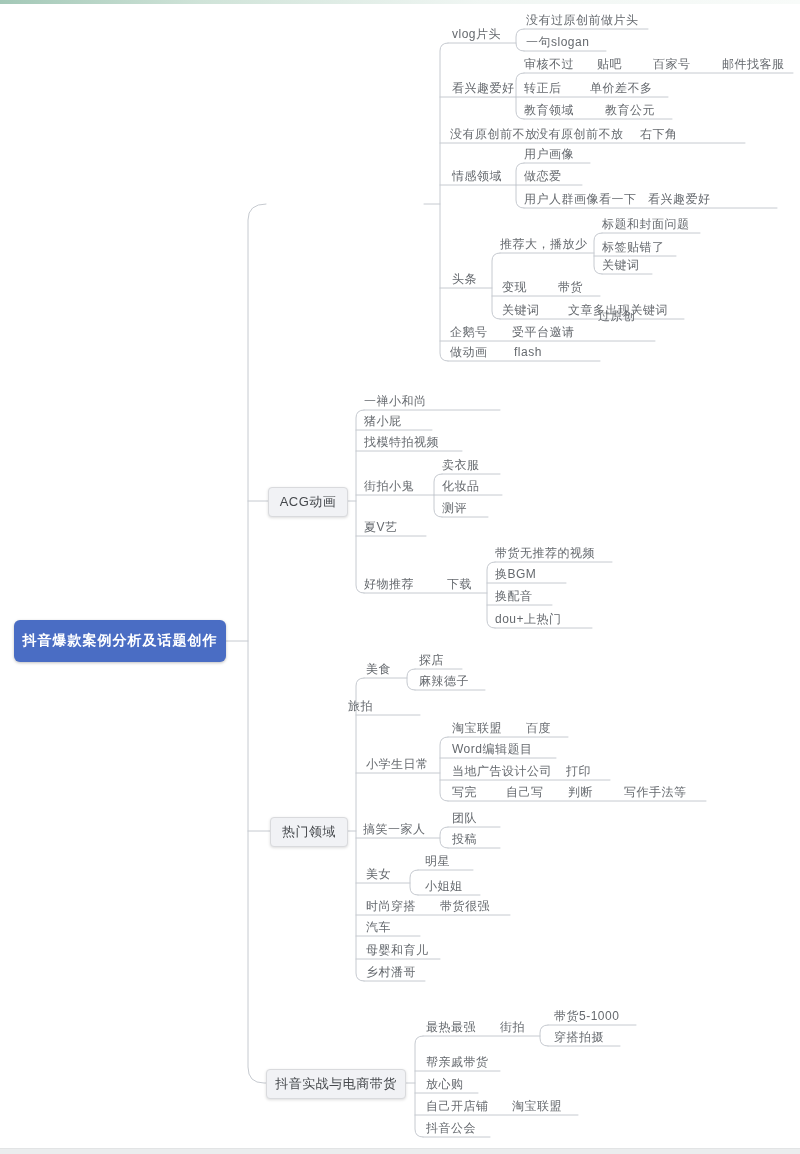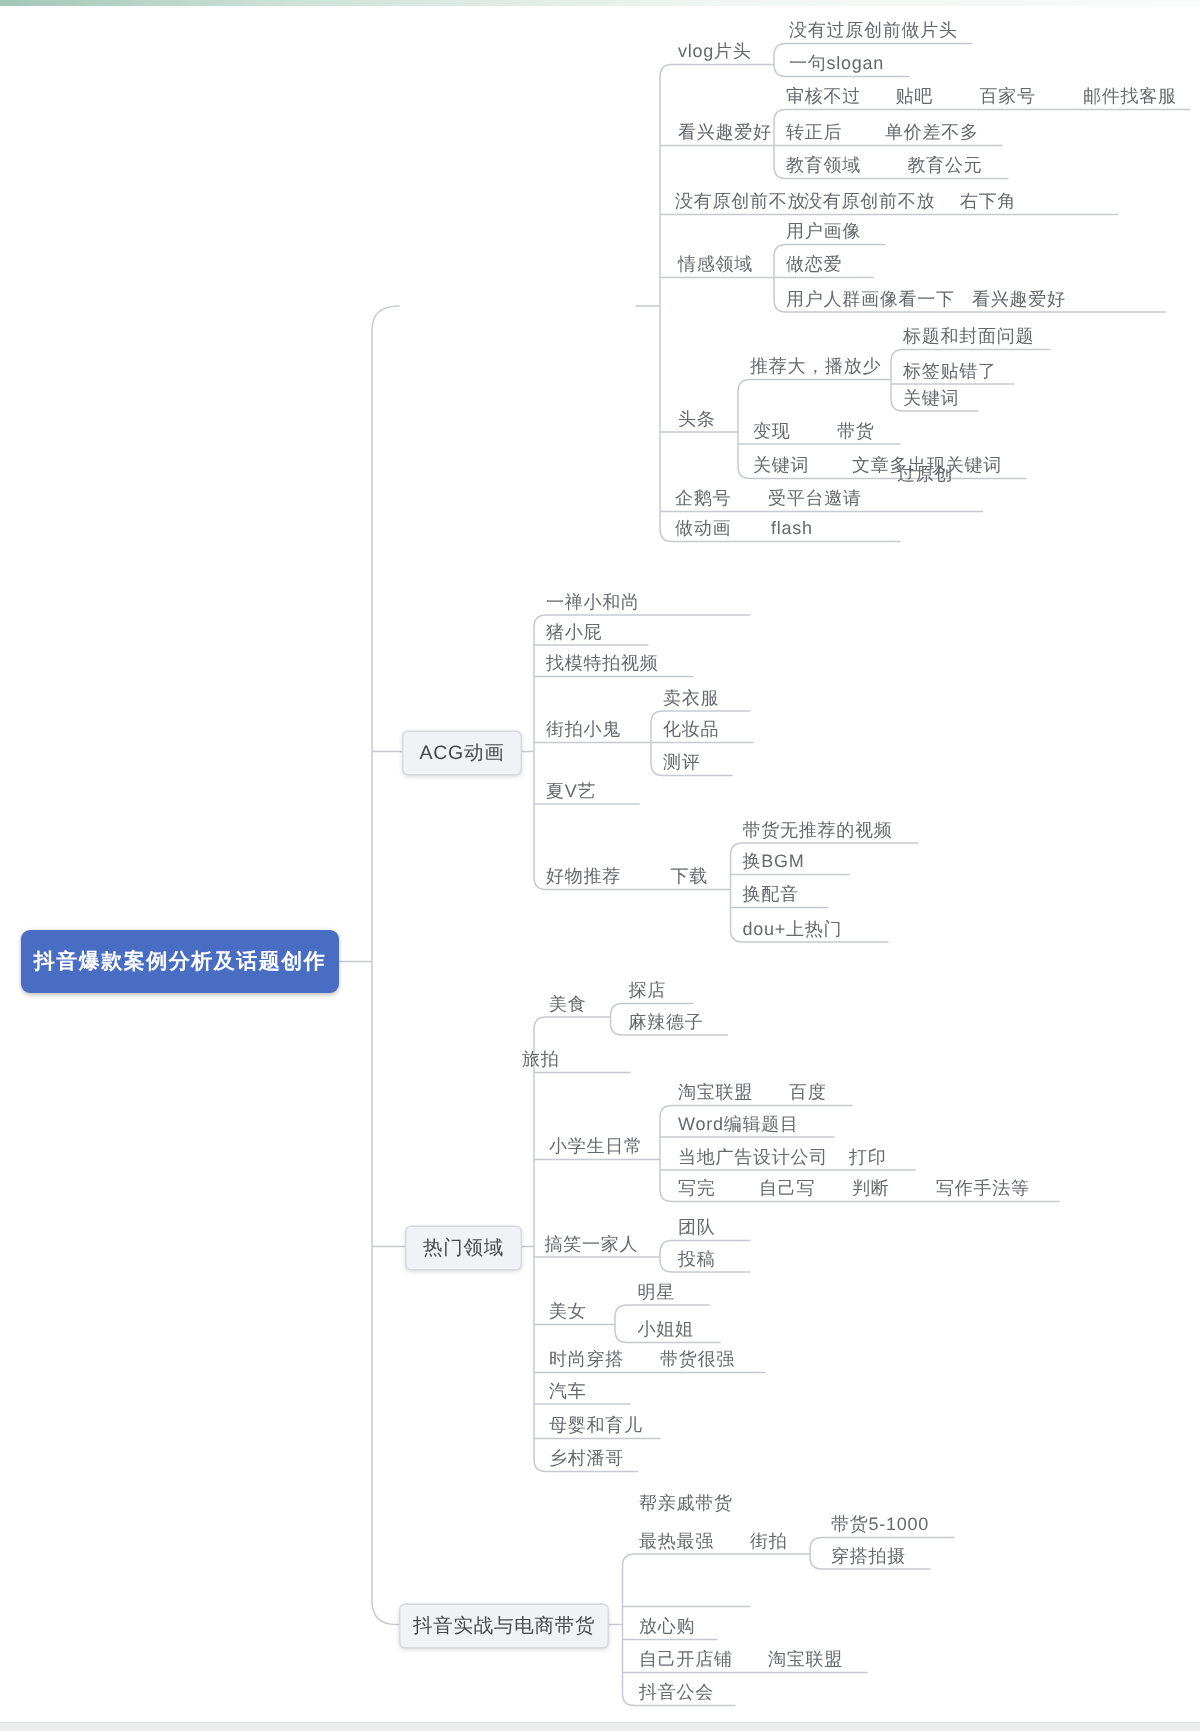--- a/index.html
+++ b/index.html
@@ -134,18 +134,18 @@
   <span class="leaf" style="left:366px;top:899px">时尚穿搭</span>
   <span class="leaf" style="left:440px;top:899px">带货很强</span>
   <span class="leaf" style="left:366px;top:920px">汽车</span>
   <span class="leaf" style="left:366px;top:943px">母婴和育儿</span>
   <span class="leaf" style="left:366px;top:965px">乡村潘哥</span>
 
   <span class="leaf" style="left:426px;top:1020px">最热最强</span>
   <span class="leaf" style="left:500px;top:1020px">街拍</span>
   <span class="leaf" style="left:554px;top:1009px">带货5-1000</span>
   <span class="leaf" style="left:554px;top:1030px">穿搭拍摄</span>
-  <span class="leaf" style="left:426px;top:995px">帮亲戚带货</span>
+  <span class="leaf" style="left:426px;top:1055px">帮亲戚带货</span>
   <span class="leaf" style="left:426px;top:1077px">放心购</span>
   <span class="leaf" style="left:426px;top:1099px">自己开店铺</span>
   <span class="leaf" style="left:512px;top:1099px">淘宝联盟</span>
   <span class="leaf" style="left:426px;top:1121px">抖音公会</span>
 </div>
 
 </body></html>

